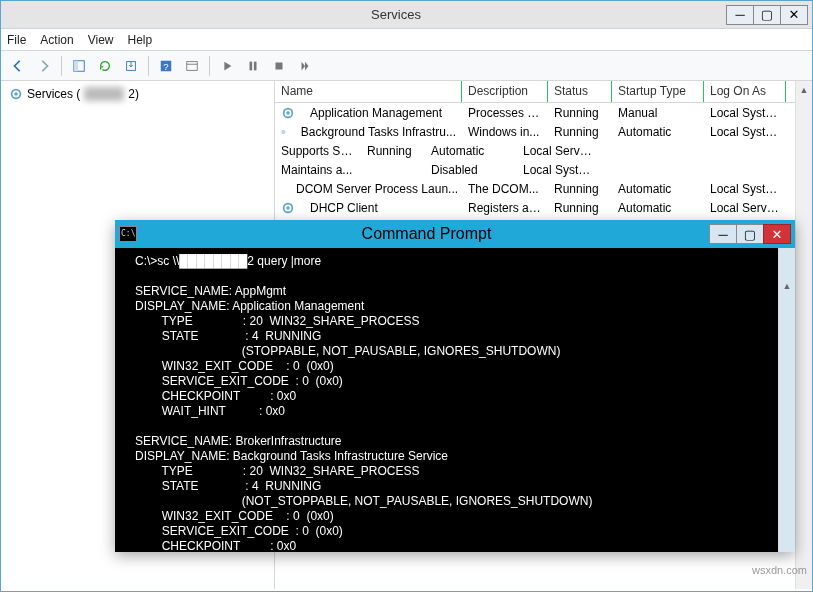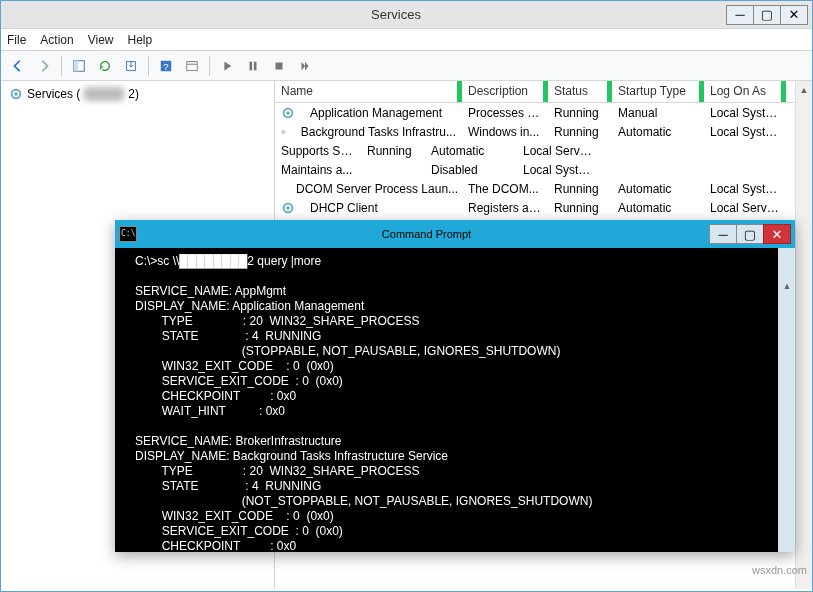--- a/index.html
+++ b/index.html
@@ -20,21 +20,21 @@
 .tsep { width: 1px; height: 20px; background: #ccc; margin: 0 2px; }
 
 .svc-body { display: flex; height: calc(100% - 28px - 22px - 30px - 2px); }
 .tree { width: 274px; border-right: 1px solid #d6d6d6; padding: 4px 6px; background: #fff; }
 .tree-row { display: flex; align-items: center; gap: 4px; padding: 2px 2px; }
 .gear-icon { width: 14px; height: 14px; }
 .blur { filter: blur(3px); background: #bbb; color: #bbb; border-radius: 2px; padding: 0 8px; }
 
 .list { flex: 1; position: relative; }
 .list-header { display: flex; height: 22px; border-bottom: 1px solid #d6d6d6; background: #fff; }
-.list-header .col { padding: 3px 6px; border-right: 5px solid #22c55e; color: #333; font-size: 12px; }
+.list-header .col { padding: 3px 6px; border-right: 1px solid #22c55e; color: #333; font-size: 12px; }
 .col-name { width: 187px; }
 .col-desc { width: 86px; }
 .col-status { width: 64px; }
 .col-startup { width: 92px; }
 .col-logon { width: 82px; }
 .list-rows { }
 .row { display: flex; height: 19px; align-items: center; }
 .row .cell { padding: 1px 6px; font-size: 12px; white-space: nowrap; overflow: hidden; text-overflow: ellipsis; }
 .cell-name { width: 187px; display: flex; align-items: center; gap: 15px; }
 .cell-desc { width: 86px; }
@@ -42,21 +42,21 @@
 .cell-startup { width: 92px; }
 .cell-logon { width: 82px; }
 .vscroll { position: absolute; right: 0; top: 0; bottom: 0; width: 17px; background: #f0f0f0; border-left: 1px solid #ddd; }
 .vscroll-btn { height: 17px; display: flex; align-items: center; justify-content: center; color: #666; font-size: 9px; }
 
 
 .cmd-window { position: absolute; left: 115px; top: 220px; width: 680px; height: 332px; display: flex; flex-direction: column; box-shadow: 0 4px 14px rgba(0,0,0,.35); }
 .cmd-titlebar { height: 28px; background: #20a8d8; display: flex; align-items: center; padding: 0 4px; }
 .cmd-sysicon { width: 18px; height: 16px; background: #000; border: 1px solid #888; margin-right: 6px; position: relative; }
 .cmd-sysicon::after { content: "C:\\"; position: absolute; color: #ccc; font: 8px/1 monospace; top: 3px; left: 1px; }
-.cmd-titlebar .title { flex: 1; text-align: center; font-size: 11px; color: #000; }
+.cmd-titlebar .title { flex: 1; text-align: center; font-size: 16px; color: #000; }
 .cmd-winbtns .winbtn { background: #d7e6f0; }
 .cmd-winbtns .winbtn.close { background: #d03438; color: #fff; border-color: #9a2428; }
 .cmd-body { flex: 1; background: #000; color: #fff; font: 12px/1.25 "Consolas","Courier New",monospace; padding: 6px 20px; white-space: pre; overflow: hidden; position: relative; }
 .cmd-body .vscroll { background: #d6e7ef; }
 .watermark { position: absolute; right: 6px; bottom: 16px; font-size: 11px; color: #999; }
 </style>
 </head>
 <body>
 
 <div class="svc-window">

